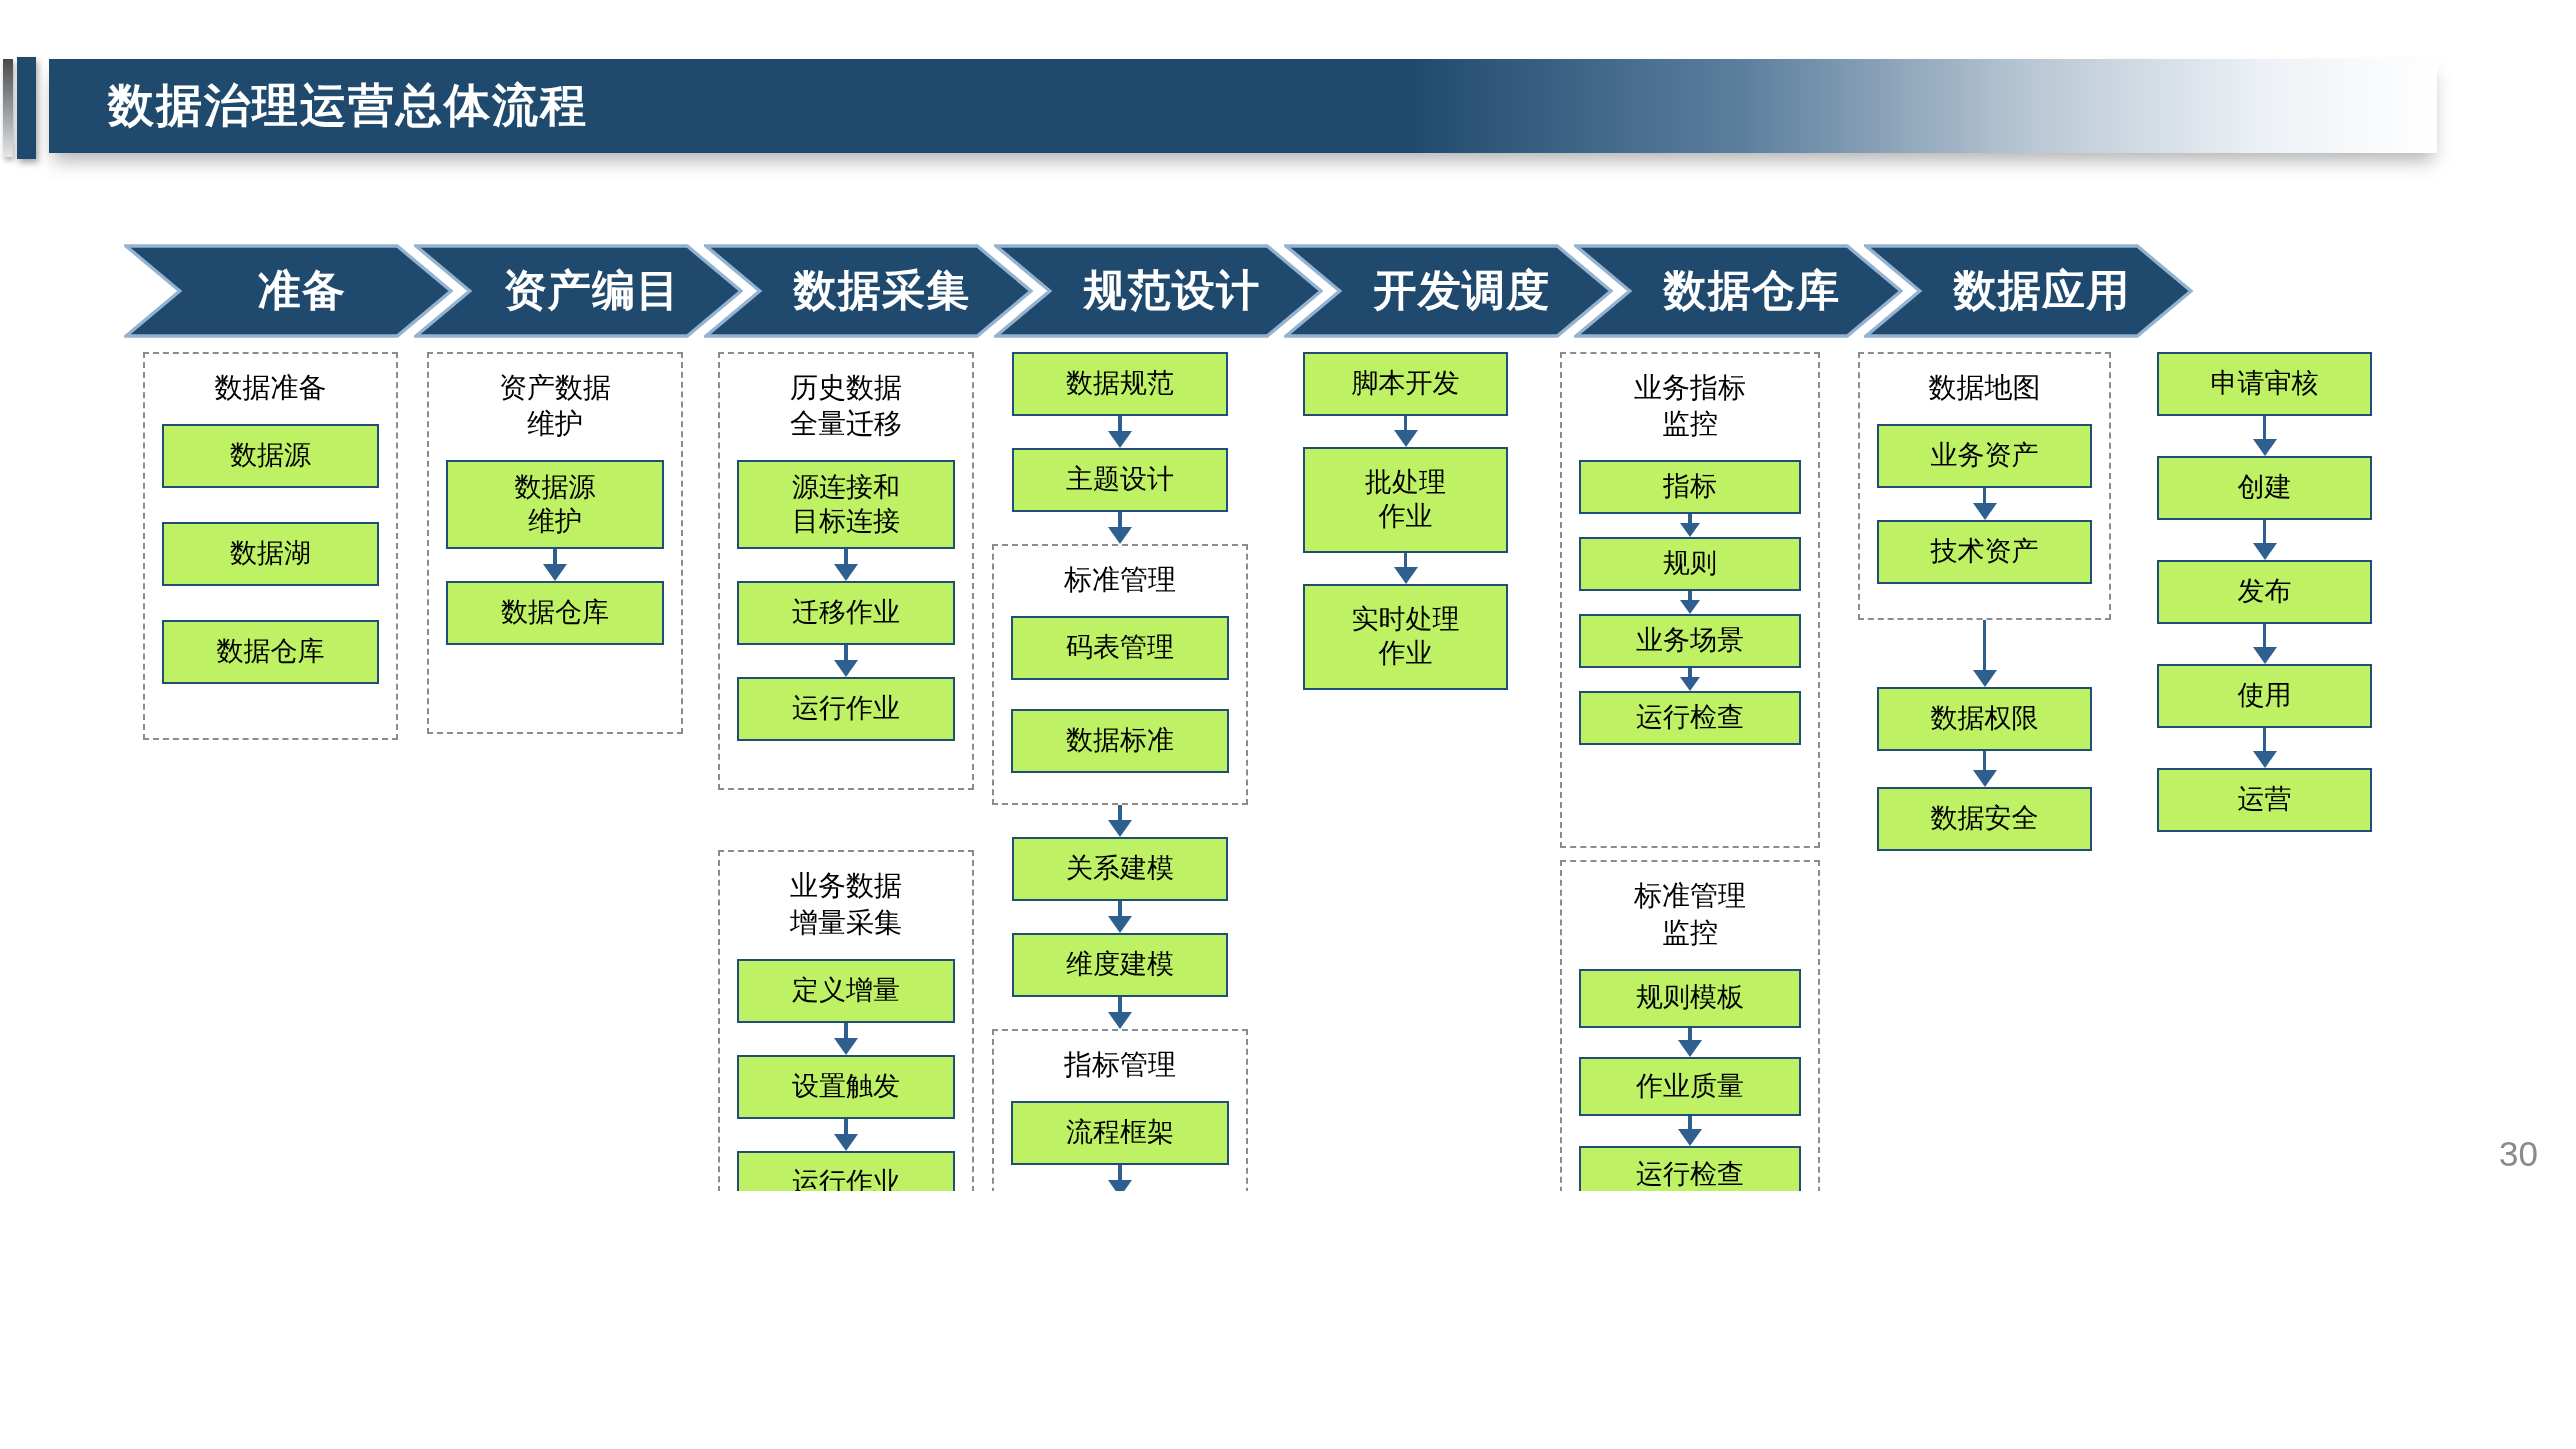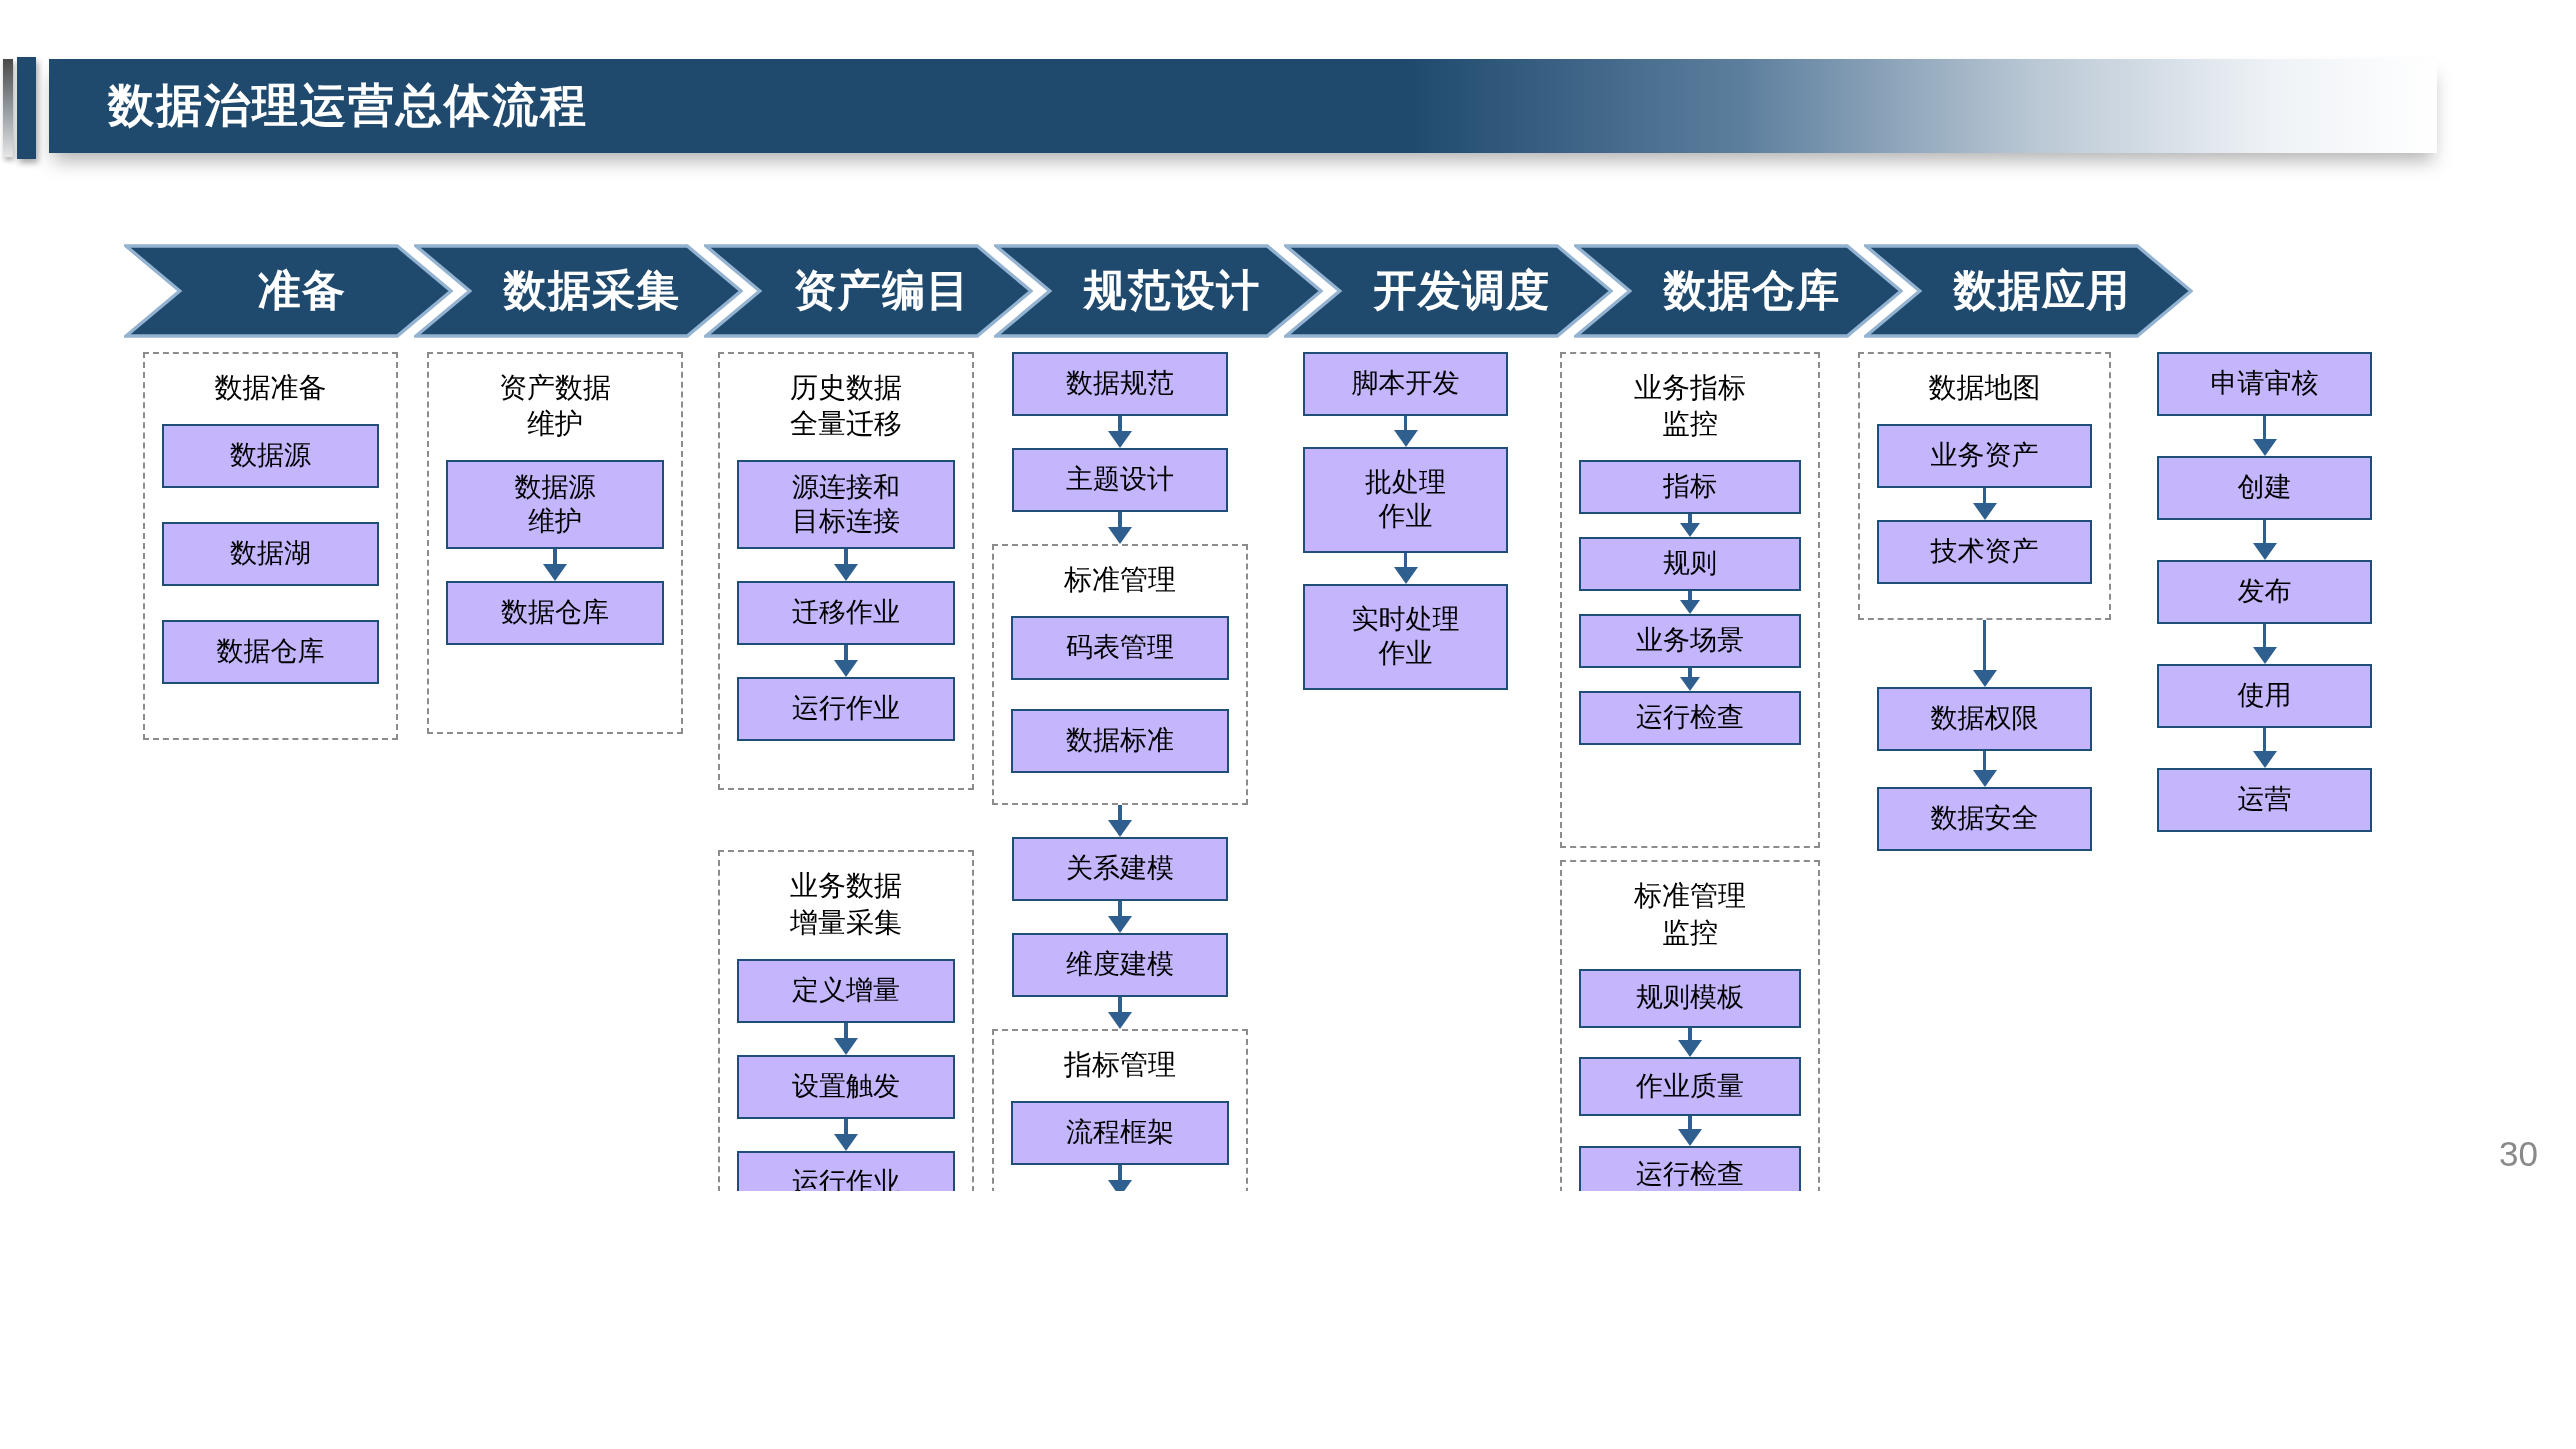--- a/index.html
+++ b/index.html
@@ -39,21 +39,21 @@
   .c3{left:718px;width:256px}
   .c4{left:992px;width:256px}
   .c5{left:1303px;width:205px}
   .c6{left:1560px;width:260px}
   .c7{left:1858px;width:253px}
   .c8{left:2157px;width:215px}
 
   .group{border:2px dashed var(--dash);padding:10.7px 0 40px 0;background:transparent}
   .group-title{font-size:28px;line-height:1.3;text-align:center;white-space:pre-line;margin:5.4px 6.7px 17.4px 6.7px}
 
-  .box{border:2.7px solid var(--box-border);background:#c4b5fd;min-height:64px;
+  .box{border:2.7px solid var(--box-border);background:#bef264;min-height:64px;
     display:flex;align-items:center;justify-content:center;text-align:center;
     font-size:27px;line-height:1.25;white-space:pre-line;padding:2.7px 5.4px}
   .inset{margin-left:17.4px;margin-right:17.4px}
   .m30{margin-left:20px;margin-right:20px}
   .m28{margin-left:19px;margin-right:19px}
   .tall{min-height:89px}
   .tall2{min-height:106px}
   .short{min-height:54px}
   .h88{min-height:59px}
 
@@ -100,27 +100,27 @@
     <div class="chev">
       <svg viewBox="0 0 490 140" preserveAspectRatio="none">
           <path d="M3,3 L407,3 L487,70 L407,137 L3,137 L83,70 Z"></path>
         </svg>
       <span class="chev-label">准备</span>
     </div>
     <div class="chev">
       <svg viewBox="0 0 490 140" preserveAspectRatio="none">
           <path d="M3,3 L407,3 L487,70 L407,137 L3,137 L83,70 Z"></path>
         </svg>
+      <span class="chev-label">资产编目</span>
+    </div>
+    <div class="chev">
+      <svg viewBox="0 0 490 140" preserveAspectRatio="none">
+          <path d="M3,3 L407,3 L487,70 L407,137 L3,137 L83,70 Z"></path>
+        </svg>
       <span class="chev-label">数据采集</span>
-    </div>
-    <div class="chev">
-      <svg viewBox="0 0 490 140" preserveAspectRatio="none">
-          <path d="M3,3 L407,3 L487,70 L407,137 L3,137 L83,70 Z"></path>
-        </svg>
-      <span class="chev-label">资产编目</span>
     </div>
     <div class="chev">
       <svg viewBox="0 0 490 140" preserveAspectRatio="none">
           <path d="M3,3 L407,3 L487,70 L407,137 L3,137 L83,70 Z"></path>
         </svg>
       <span class="chev-label">规范设计</span>
     </div>
     <div class="chev">
       <svg viewBox="0 0 490 140" preserveAspectRatio="none">
           <path d="M3,3 L407,3 L487,70 L407,137 L3,137 L83,70 Z"></path>

